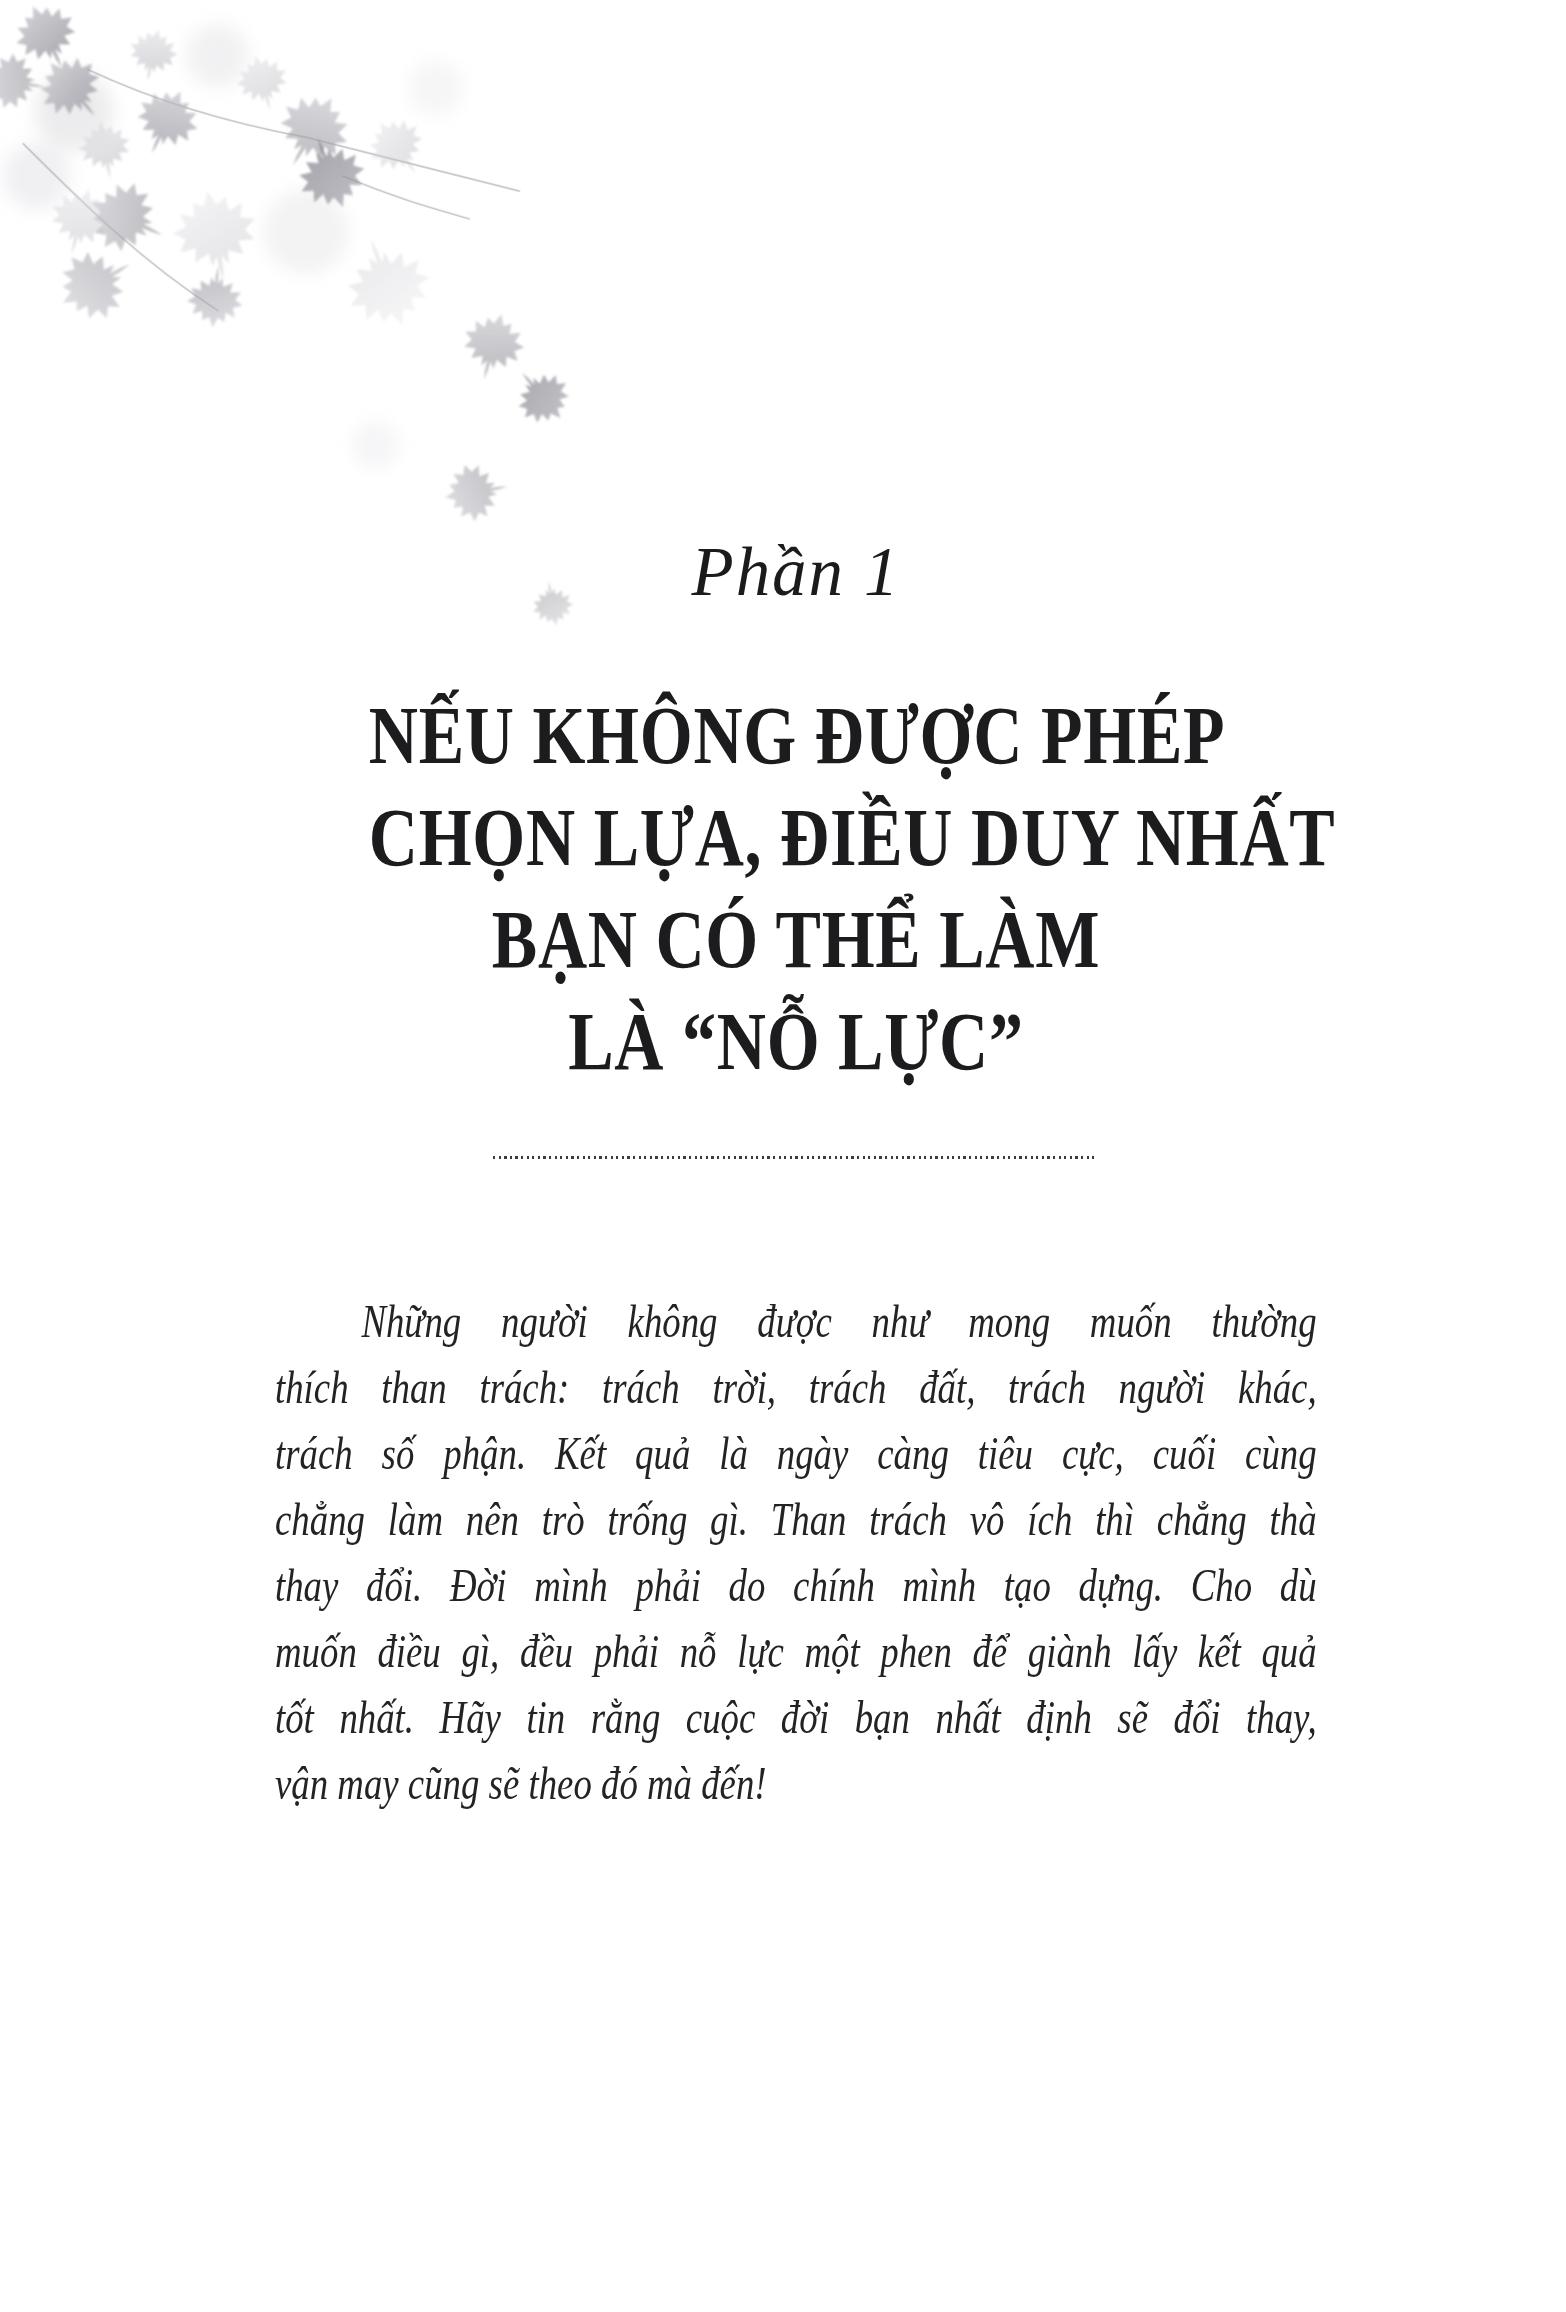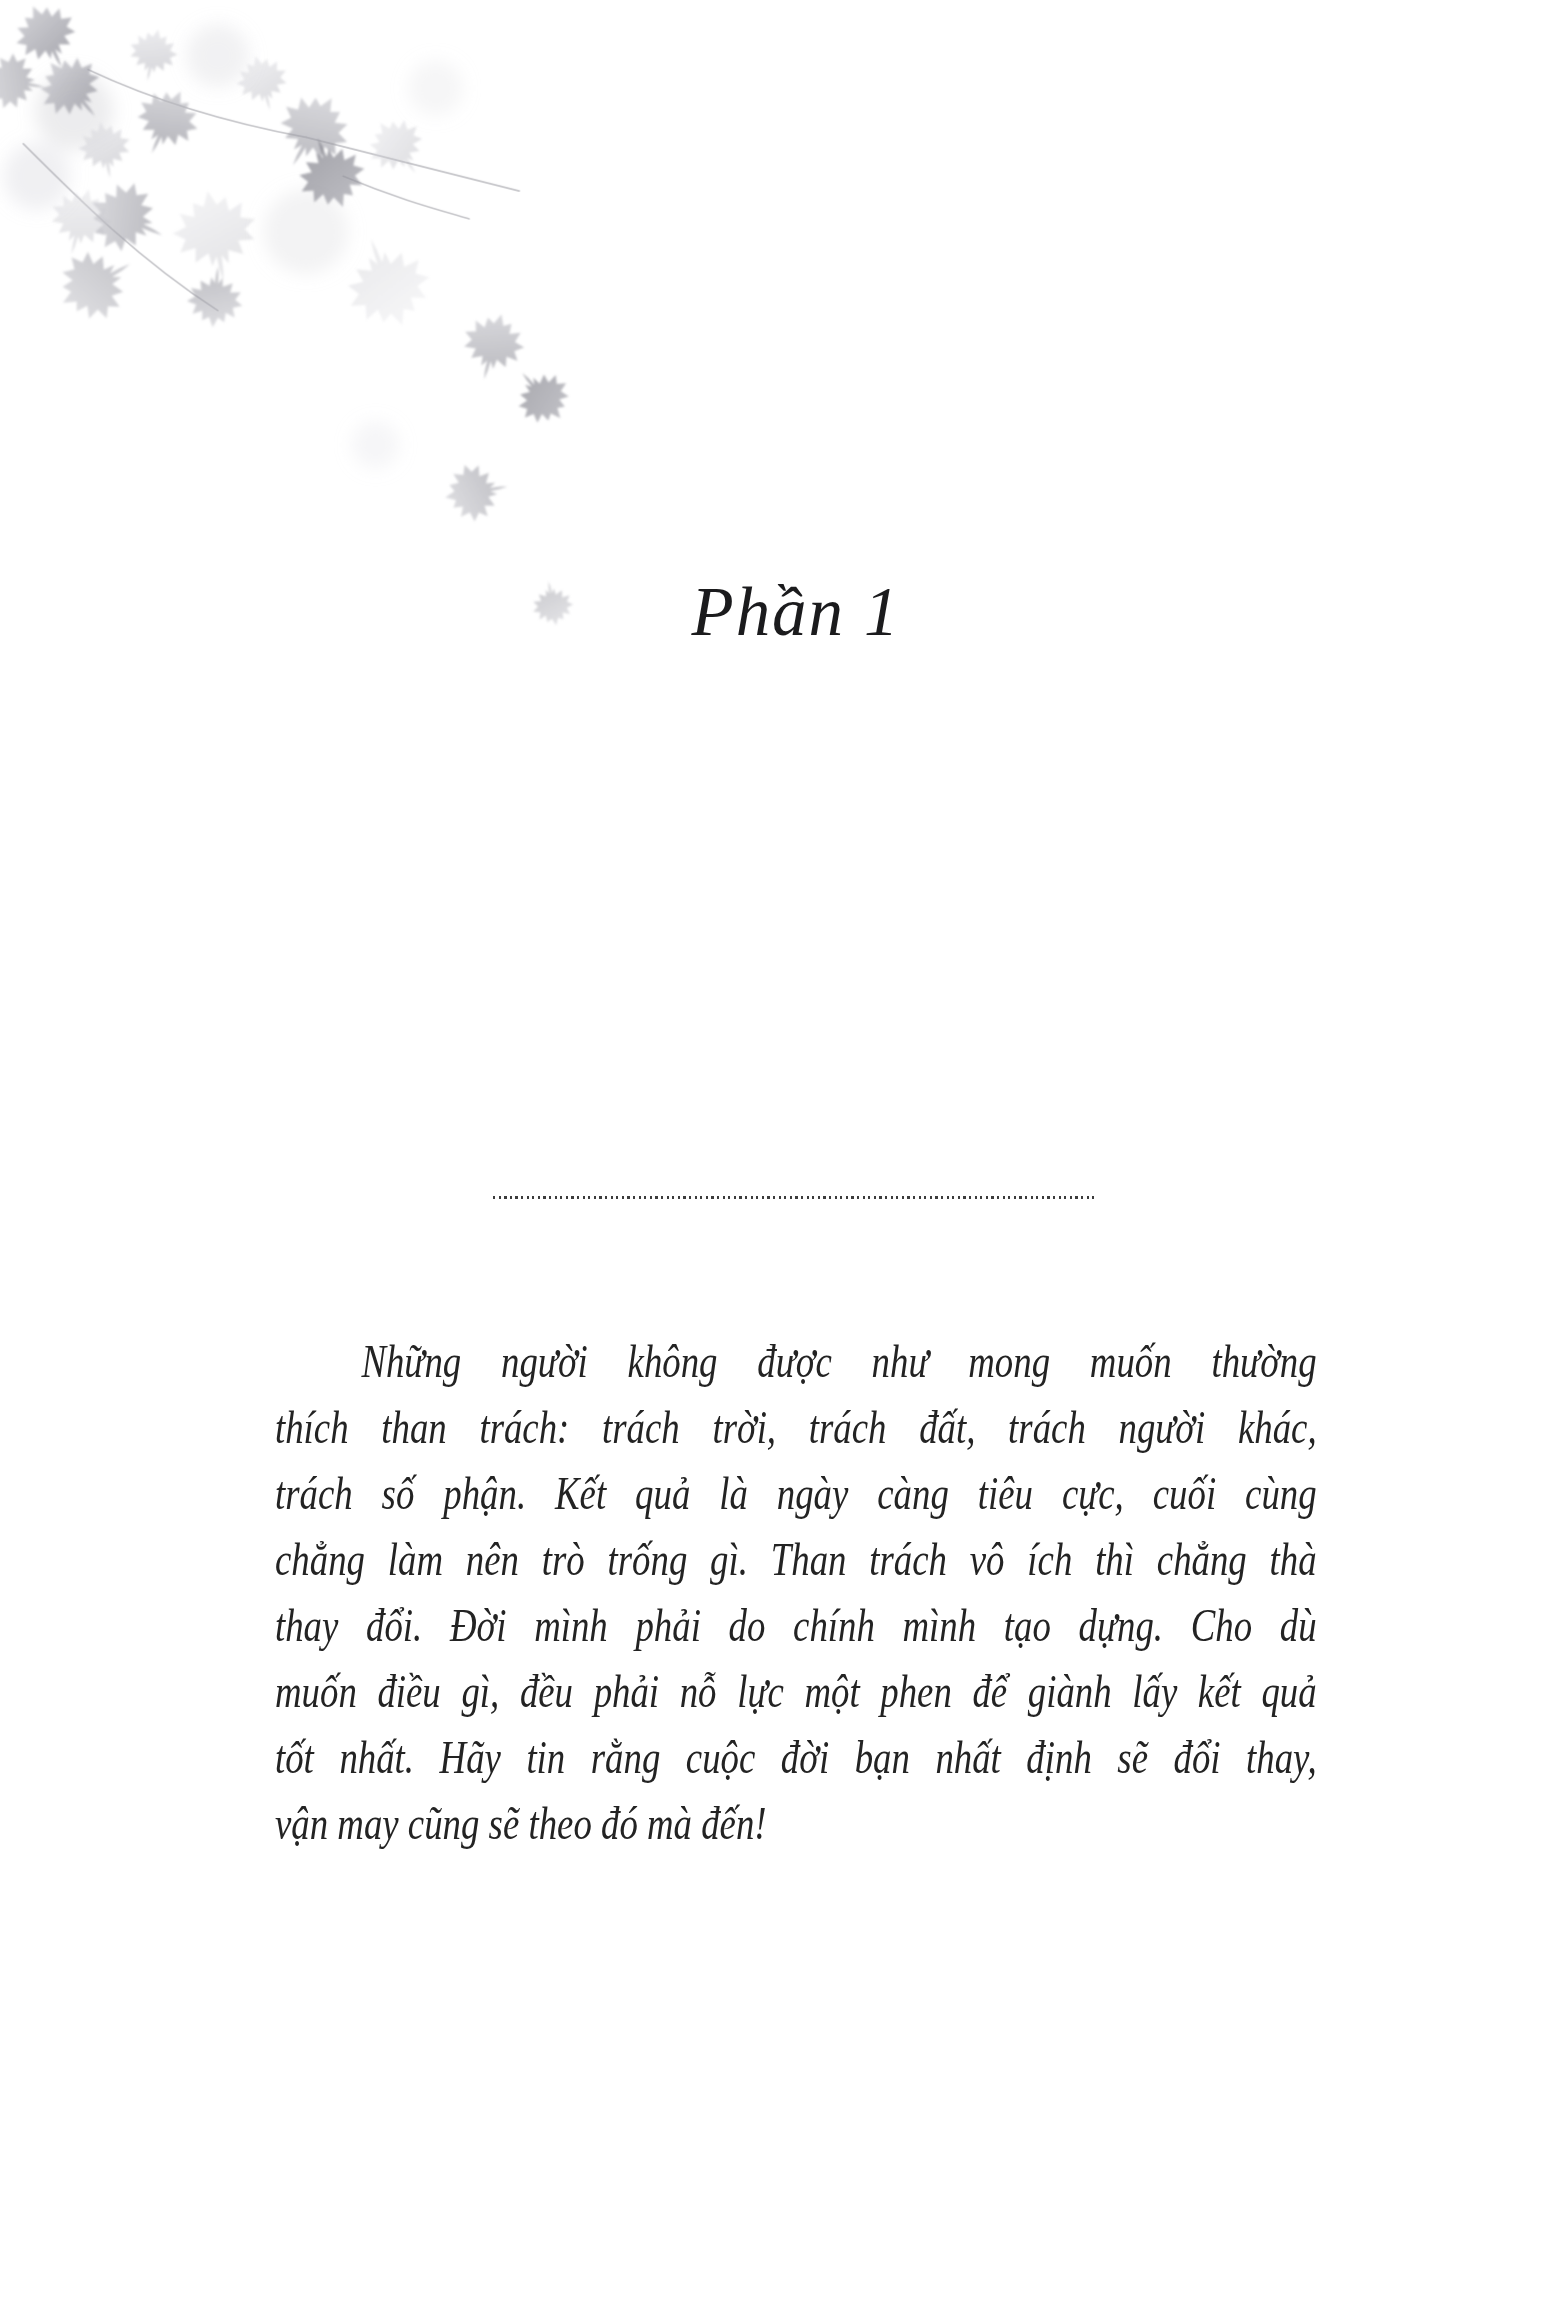--- a/index.html
+++ b/index.html
@@ -13,21 +13,21 @@
   }
   .leaves-svg{
     position:absolute;
     left:0;top:0;
     width:649px;height:686px;
     pointer-events:none;
   }
   .content{
     position:absolute;
     left:275px;top:0;
-    width:1042px;height:1951px;margin-top:40px;
+    width:1042px;height:1951px;
   }
   .part-label{
     position:absolute;
     top:534px;left:0;width:100%;
     text-align:center;
     font-style:italic;
     font-size:69px;
     line-height:77px;
     color:#1b1b1d;
     letter-spacing:1.9px;
@@ -144,20 +144,26 @@
       <use href="#leaf" transform="translate(585,428) rotate(140) scale(0.58)" fill="url(#lg3)" opacity="0.65"></use>
       <use href="#leaf" transform="translate(512,531) rotate(-100) scale(0.62)" fill="url(#lg1)" opacity="0.55"></use>
       <use href="#leaf" transform="translate(596,652) rotate(170) scale(0.44)" fill="url(#lg1)" opacity="0.45"></use>
     </g>
   </svg>
 
   <div class="content">
 
     <div class="part-label">Phần 1</div>
 
+    <div class="chapter-title">
+      <span class="title-line">NẾU KHÔNG ĐƯỢC PHÉP</span>
+      <span class="title-line">CHỌN LỰA, ĐIỀU DUY NHẤT</span>
+      <span class="title-line">BẠN CÓ THỂ LÀM</span>
+      <span class="title-line">LÀ “NỖ LỰC”</span>
+    </div>
 
     <div class="dotted-divider"></div>
 
     <div class="body-paragraph">
       <div class="pline first">Những người không được như mong muốn thường</div>
       <div class="pline">thích than trách: trách trời, trách đất, trách người khác,</div>
       <div class="pline">trách số phận. Kết quả là ngày càng tiêu cực, cuối cùng</div>
       <div class="pline">chẳng làm nên trò trống gì. Than trách vô ích thì chẳng thà</div>
       <div class="pline">thay đổi. Đời mình phải do chính mình tạo dựng. Cho dù</div>
       <div class="pline">muốn điều gì, đều phải nỗ lực một phen để giành lấy kết quả</div>

